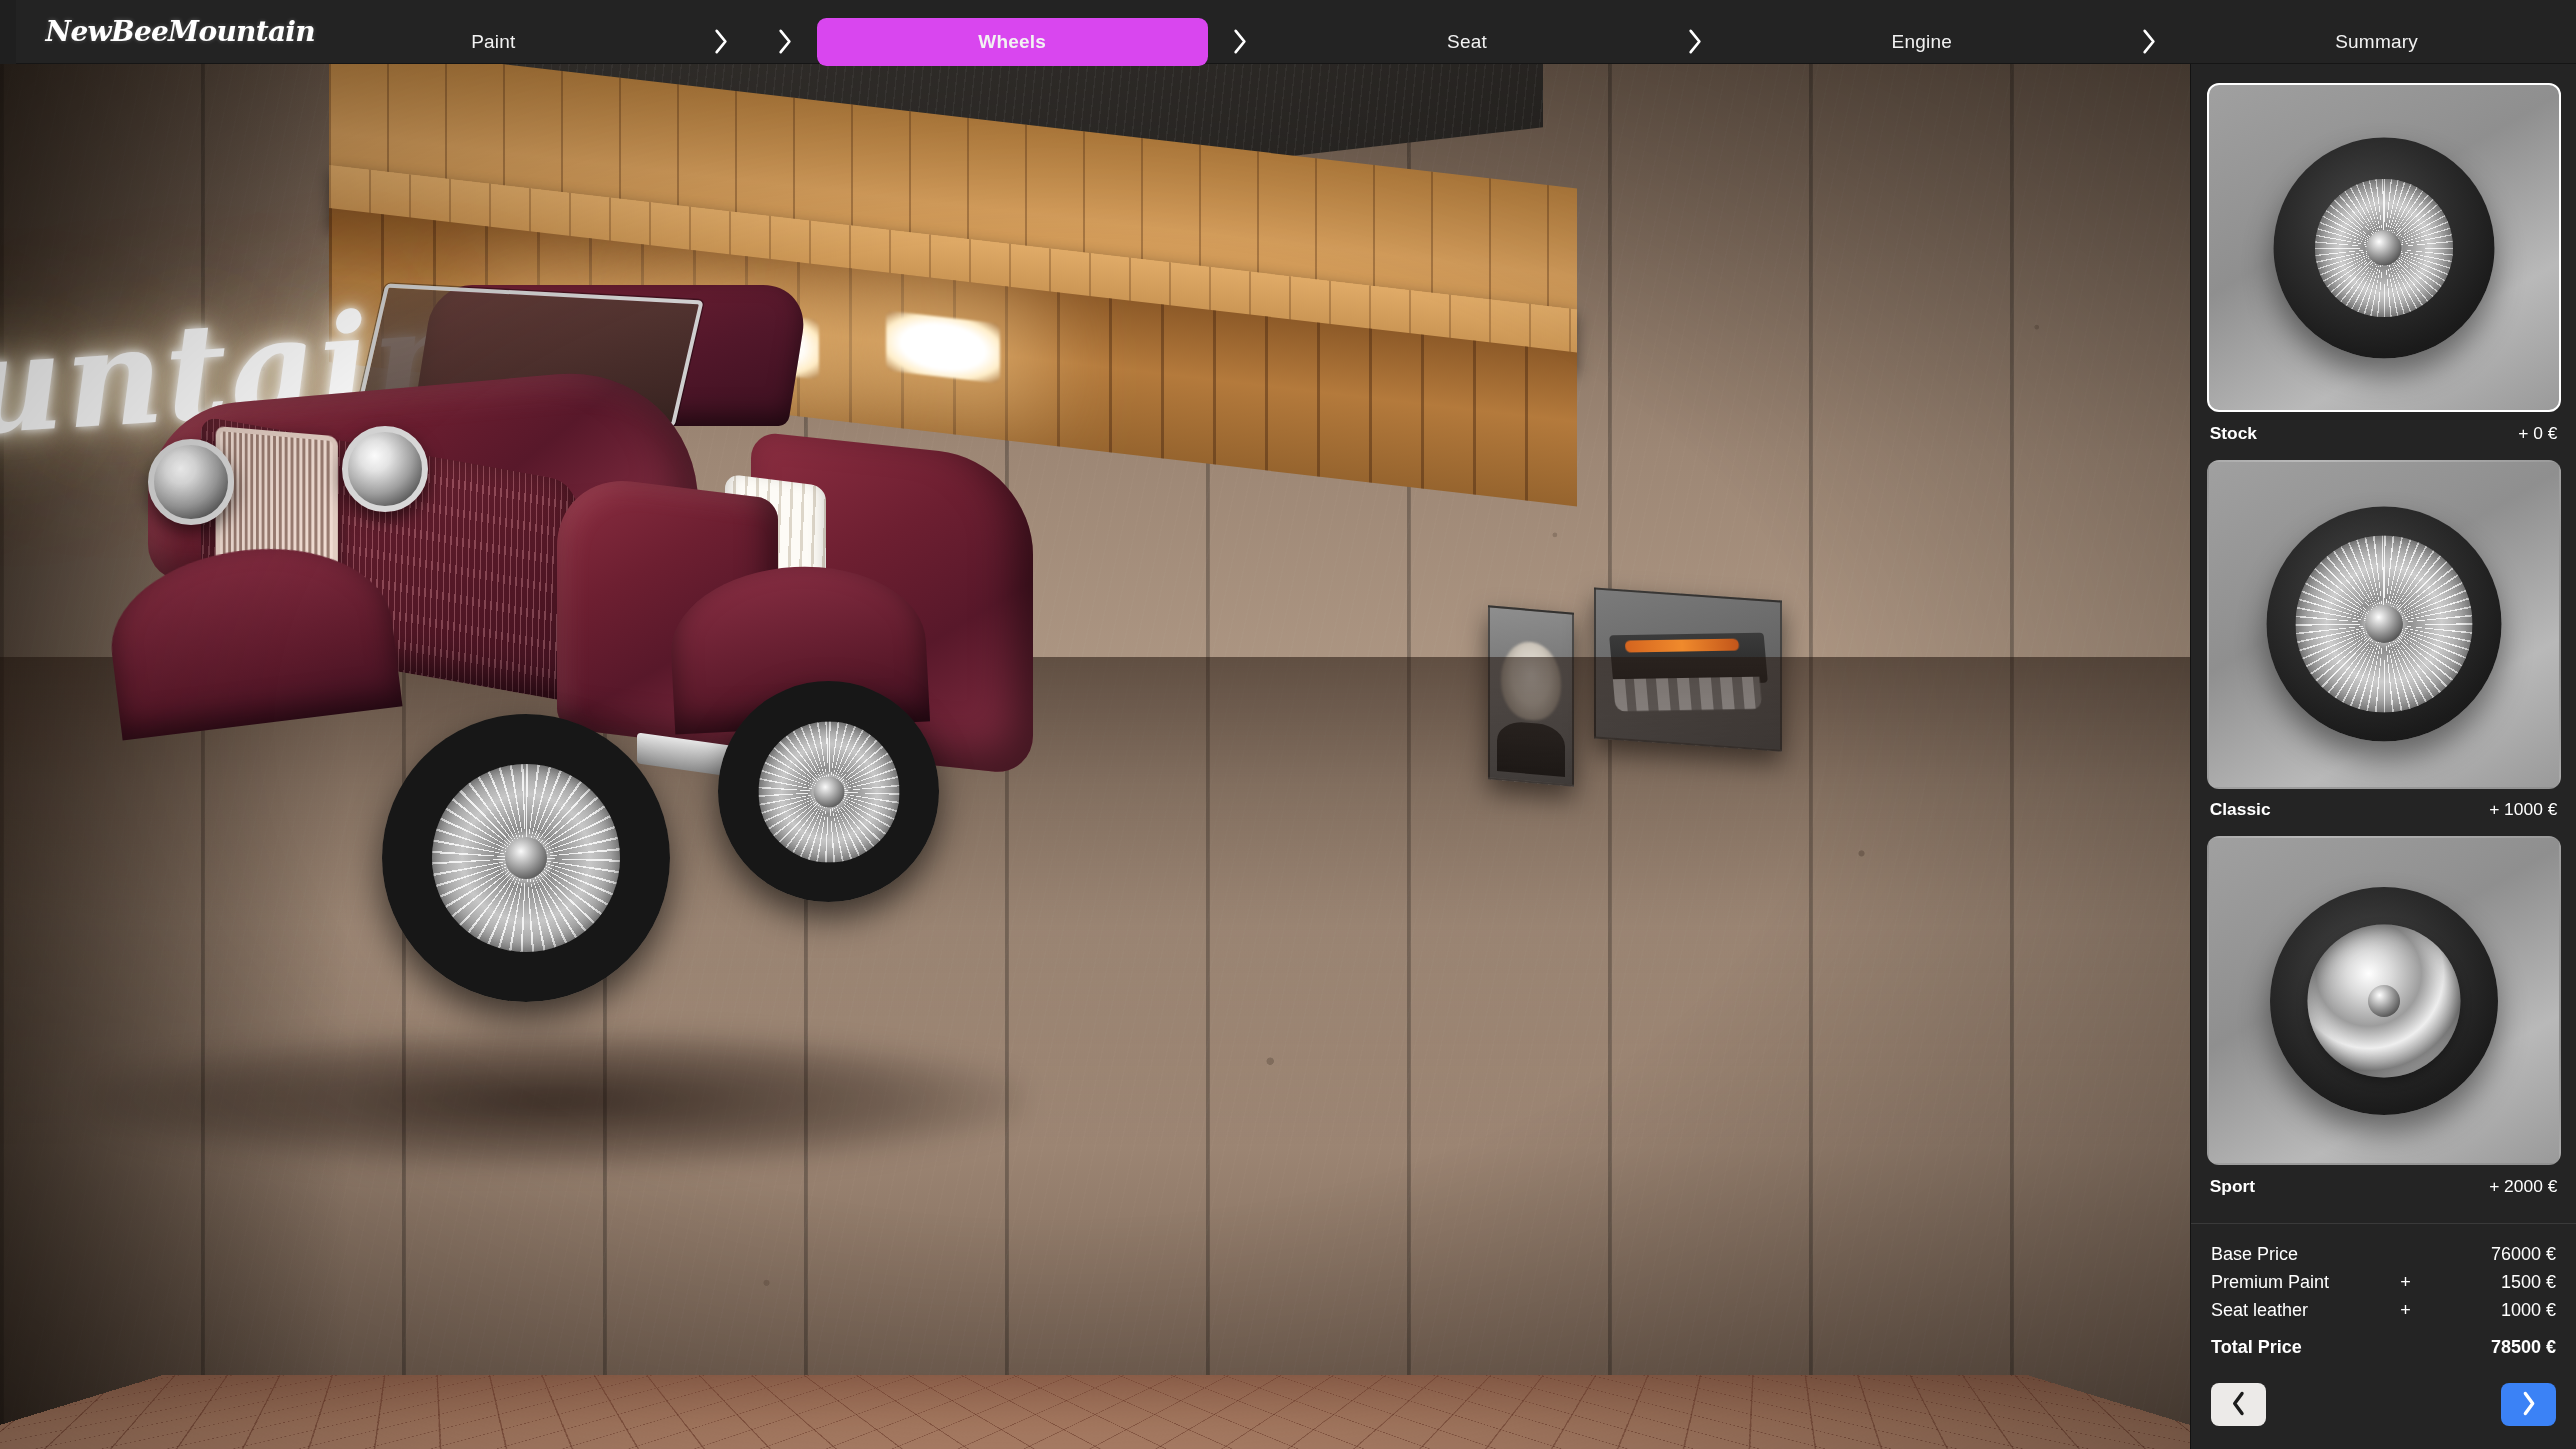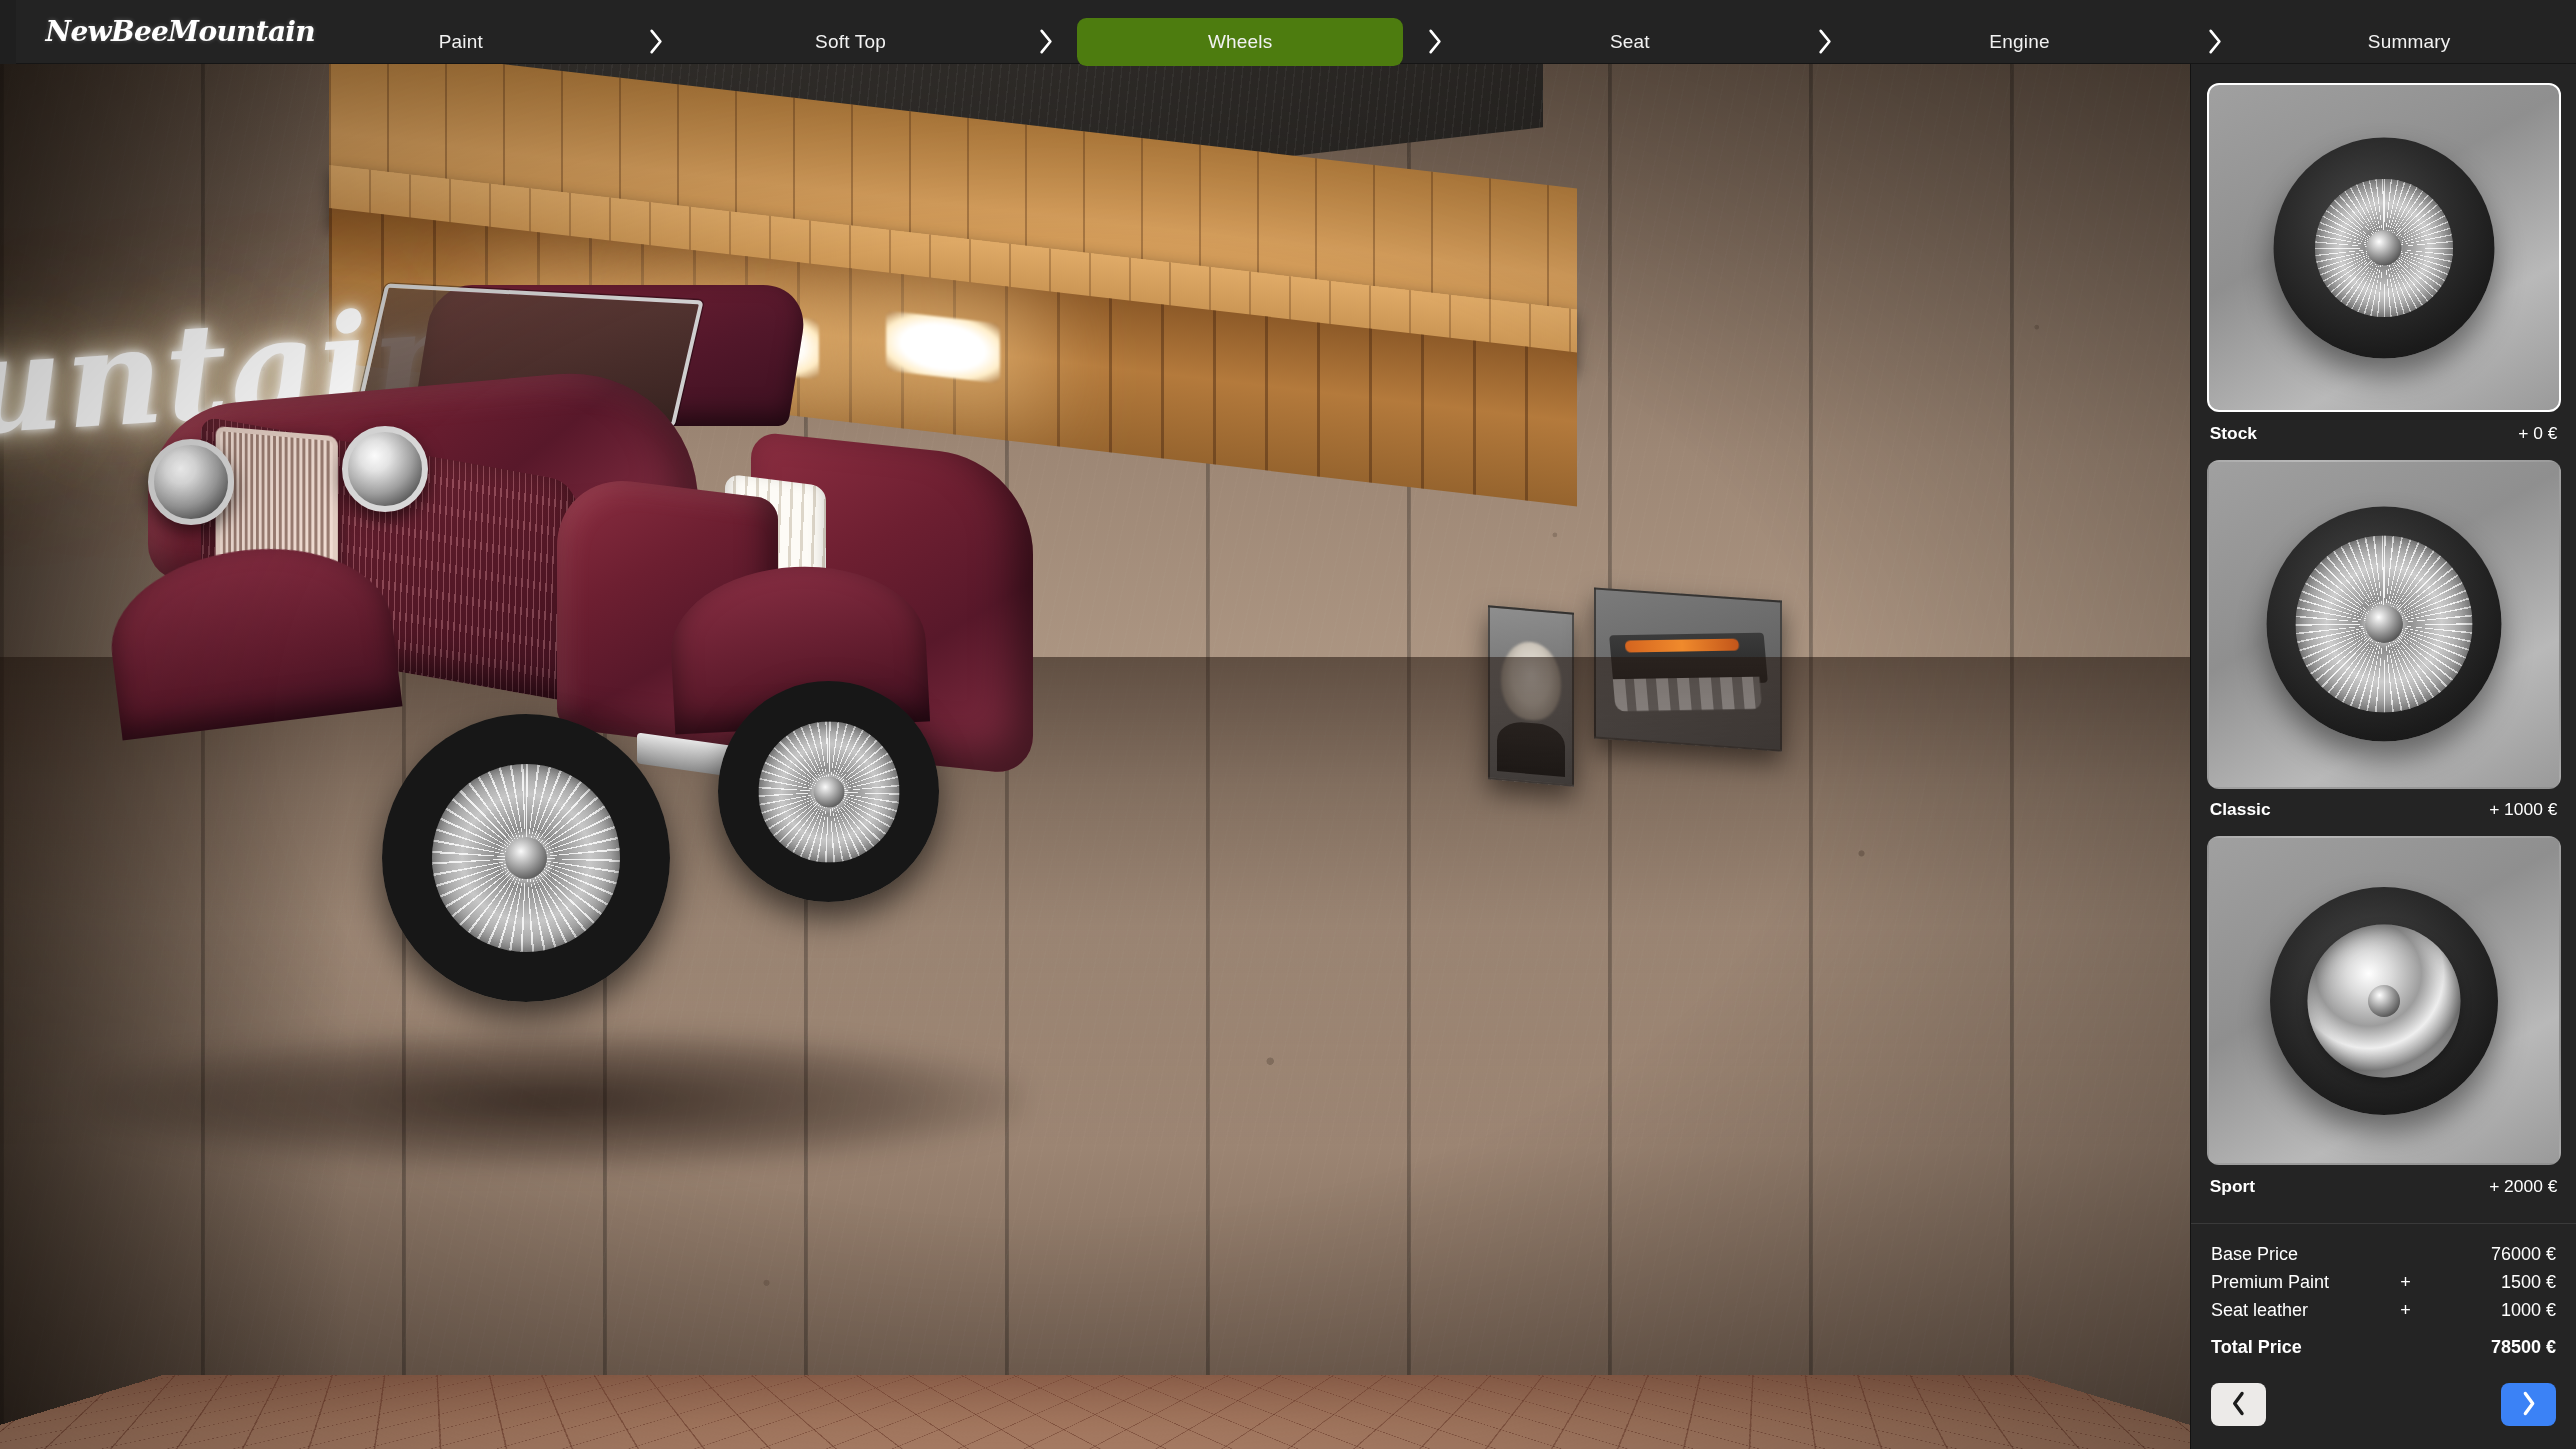--- a/index.html
+++ b/index.html
@@ -18,21 +18,21 @@
     font-family:"DejaVu Serif", serif; font-style:italic; font-weight:700;
     font-size:28px; letter-spacing:-0.7px; white-space:nowrap;
     text-shadow:0 0 4px rgba(255,255,255,.25);
   }
   #steps{ flex:1; display:flex; align-items:center; height:64px; padding-right:20px;margin-top:20px; }
   .step{
     flex:1 1 0; height:48px; border-radius:9.4px; display:flex;
     align-items:center; justify-content:center; color:#f2f2f2;
     font-size:19px; letter-spacing:0.2px; cursor:pointer; user-select:none;
   }
-  .step.active{ background:#4d7c0f; }
+  .step.active{ background:#d946ef;font-weight:bold; }
   .sep{
     flex:0 0 64px; display:flex; align-items:center; justify-content:center;
     color:#fff; font-size:27px; line-height:1;
   }
   .sep svg{ width:17.4px; height:27px; }
 
   
   #viewport{
     position:absolute; top:64px; left:0; width:2190px; height:1385px;
     overflow:hidden; background:#2a2320;
@@ -352,23 +352,20 @@
 
     <div class="step">
       <span>Paint</span>
       </div>
     <div class="sep">
       <svg viewBox="0 0 26 40">
           <polyline points="7,4 20,20 7,36" fill="none" stroke="#ffffff" stroke-width="4" stroke-linecap="round" stroke-linejoin="round"></polyline>
         </svg>
       </div>
 
-    <div class="step">
-      <span>Soft Top</span>
-      </div>
     <div class="sep">
       <svg viewBox="0 0 26 40">
           <polyline points="7,4 20,20 7,36" fill="none" stroke="#ffffff" stroke-width="4" stroke-linecap="round" stroke-linejoin="round"></polyline>
         </svg>
       </div>
 
     <div class="step active">
       <span>Wheels</span>
       </div>
     <div class="sep">

